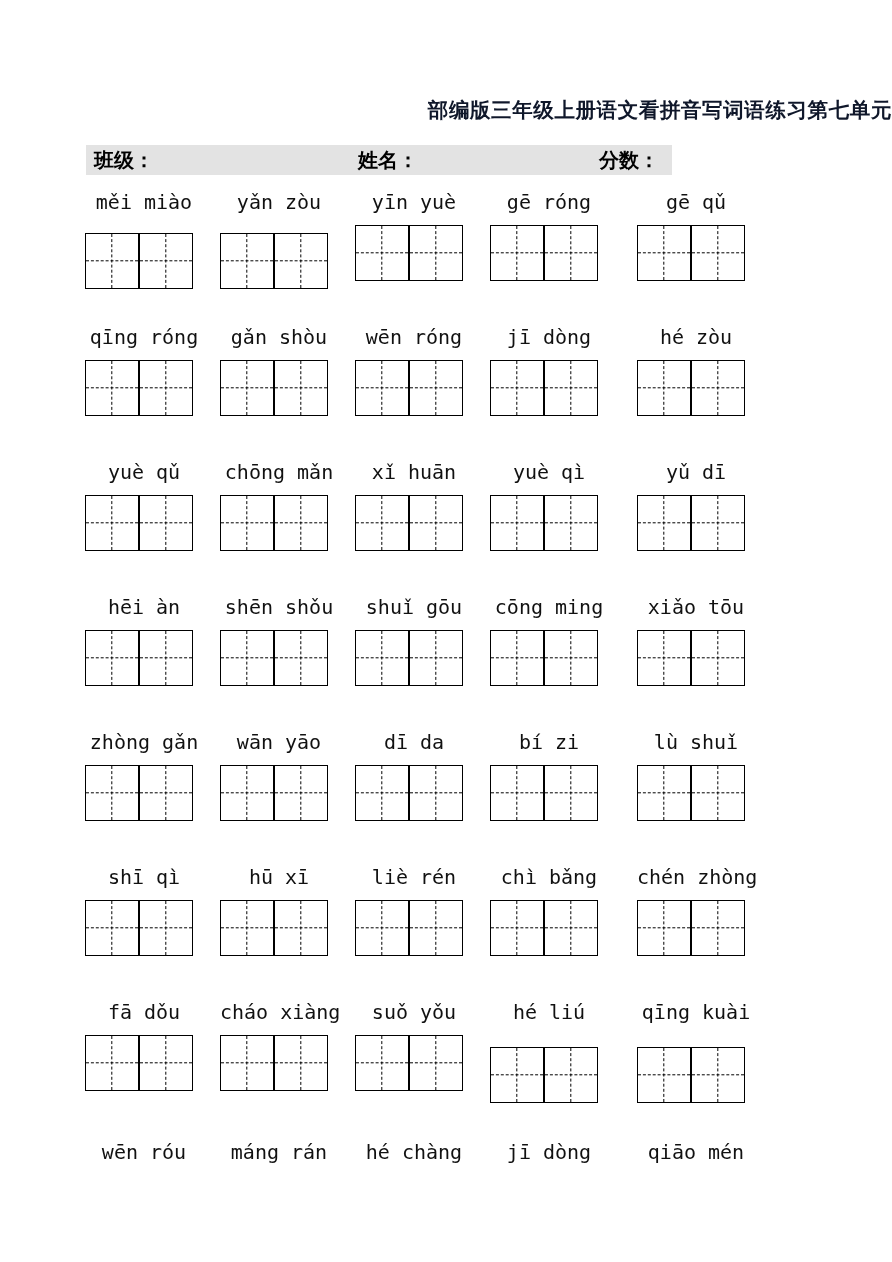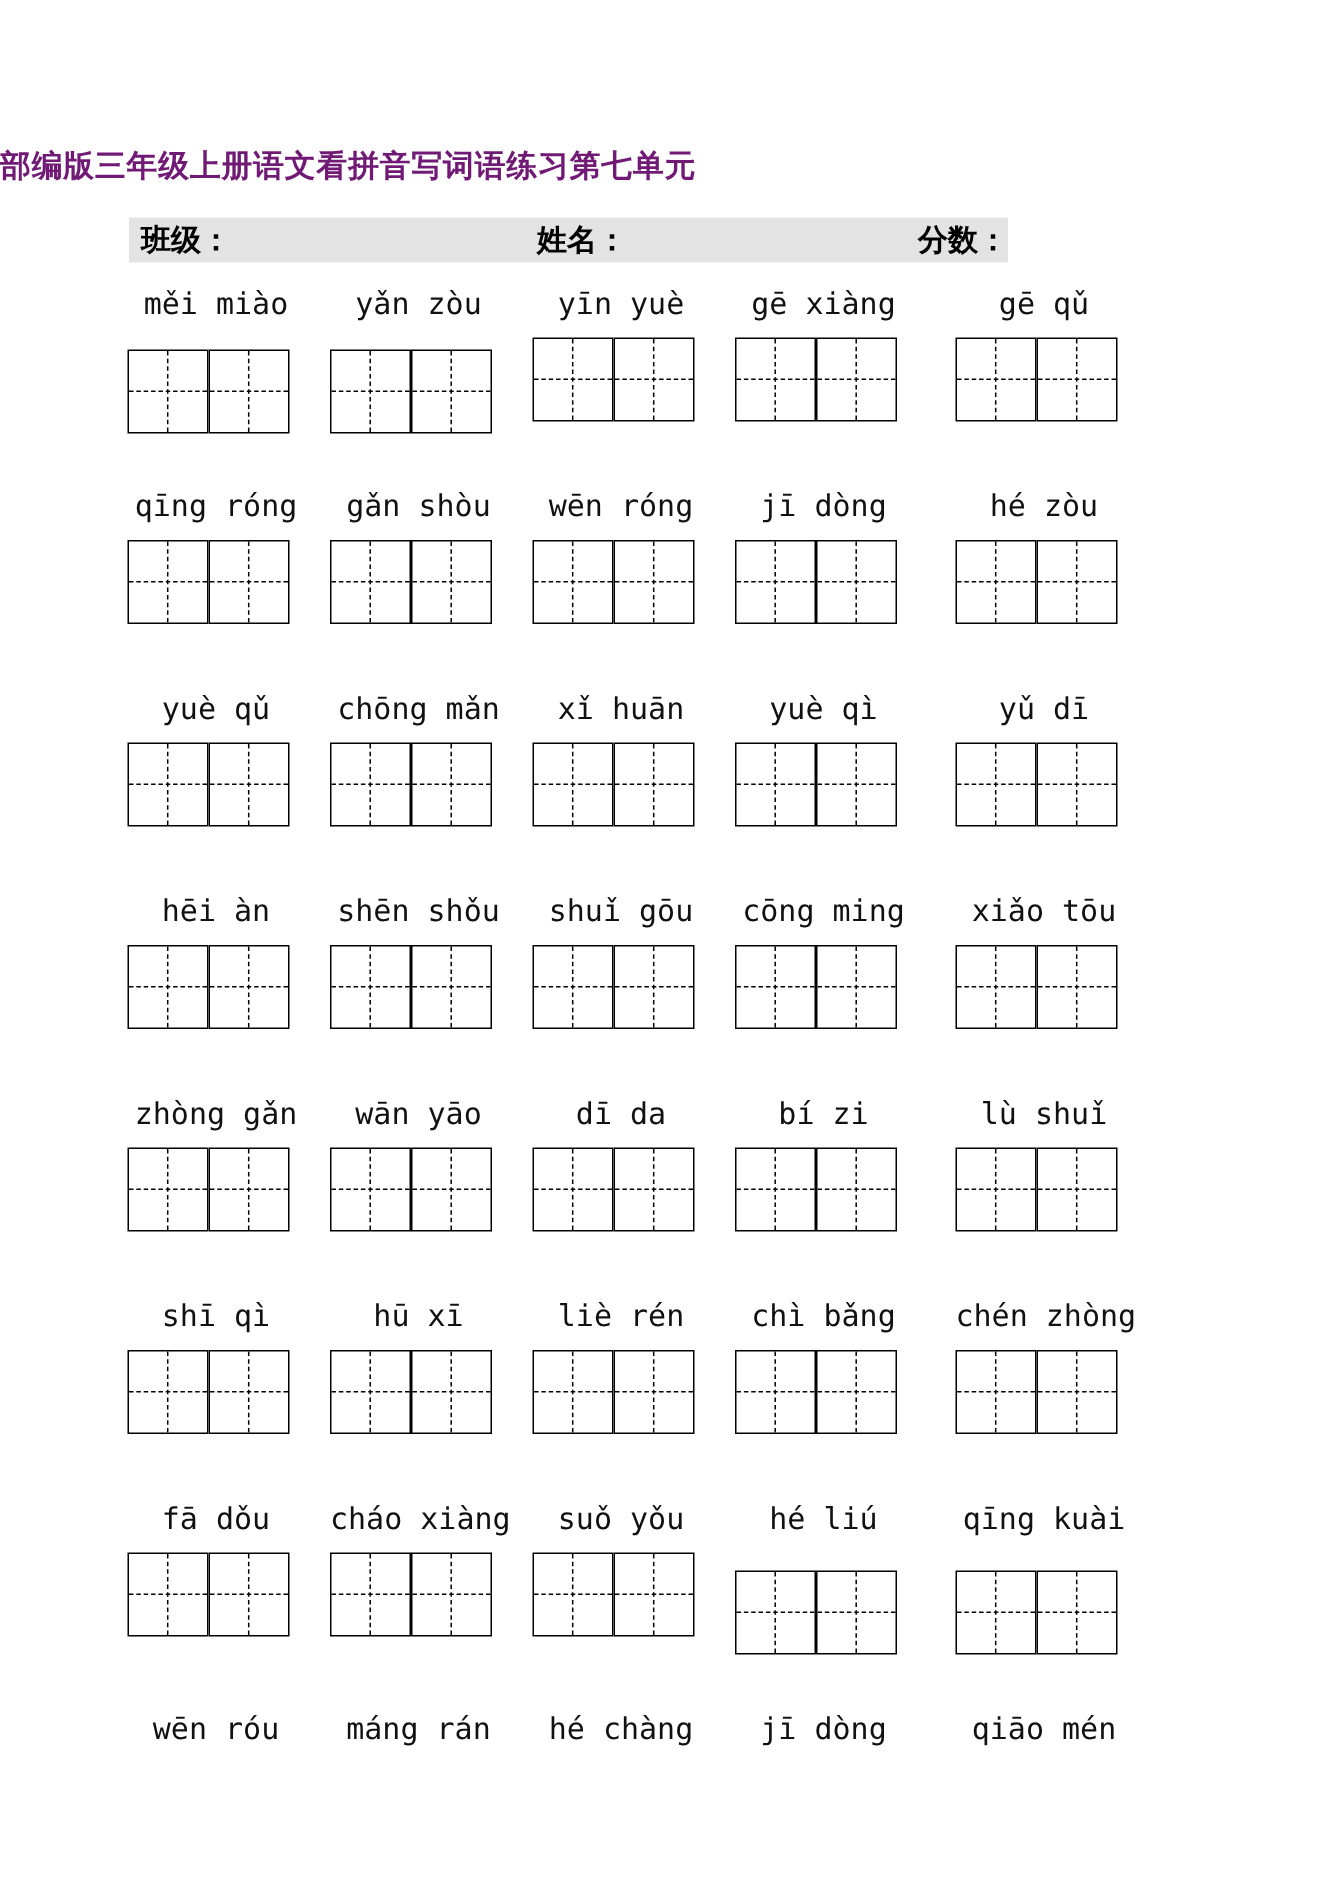--- a/index.html
+++ b/index.html
@@ -21,26 +21,26 @@
     height: 1262px;
     background: #ffffff;
   }
 
   
   .title {
     position: absolute;
     left: 0;
     top: 96px;
     width: 892px;
-    text-align: left;
+    text-align: right;
     font-family: "DejaVu Serif", "Liberation Serif", serif;
     font-weight: bold;
     font-size: 20.5px;
     letter-spacing: 0.6px;
-    color: #701a75;
+    color: #0f172a;
     white-space: nowrap;
   }
 
   
   .header-band {
     position: absolute;
     left: 86px;
     top: 145px;
     width: 586px;
     height: 30px;
@@ -51,21 +51,21 @@
     top: 50%;
     transform: translateY(-50%);
     font-family: "DejaVu Serif", "Liberation Serif", serif;
     font-weight: bold;
     font-size: 20px;
     color: #000000;
     white-space: nowrap;
   }
   .hf-class { left: 8px; }
   .hf-name  { left: 272px; }
-  .hf-score { left: 513px; margin-left: 13px; }
+  .hf-score { left: 513px; }
 
   
   .row {
     position: absolute;
     left: 0;
     width: 892px;
     height: 135px;
   }
 
   .cell {
@@ -155,21 +155,21 @@
           </div>
         </div>
         <div class="cell" style="left: 355px;">
           <div class="pinyin">yīn  yuè</div>
           <div class="boxpair" style="top: 35px;">
             <div class="boxcell"></div>
             <div class="boxcell"></div>
           </div>
         </div>
         <div class="cell" style="left: 490px;">
-          <div class="pinyin">gē  xiàng</div>
+          <div class="pinyin">gē  róng</div>
           <div class="boxpair" style="top: 35px;">
             <div class="boxcell"></div>
             <div class="boxcell"></div>
           </div>
         </div>
         <div class="cell" style="left: 637px;">
           <div class="pinyin">gē  qǔ</div>
           <div class="boxpair" style="top: 35px;">
             <div class="boxcell"></div>
             <div class="boxcell"></div>

